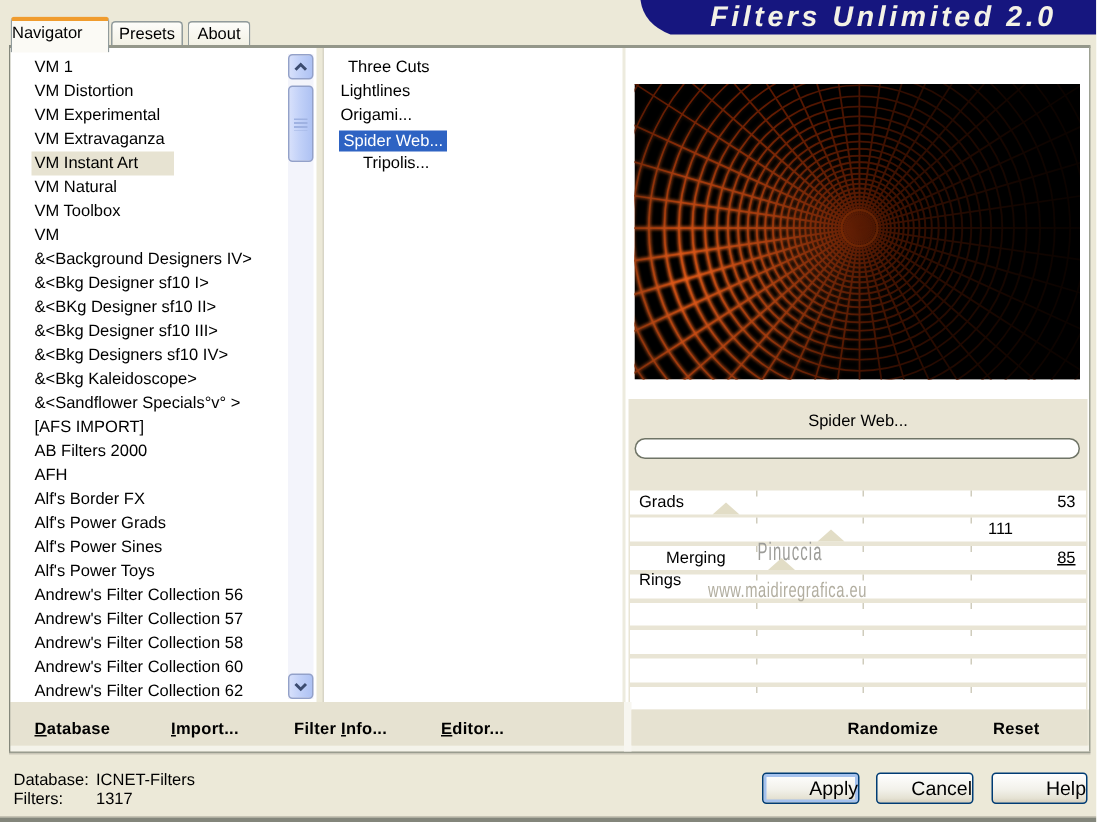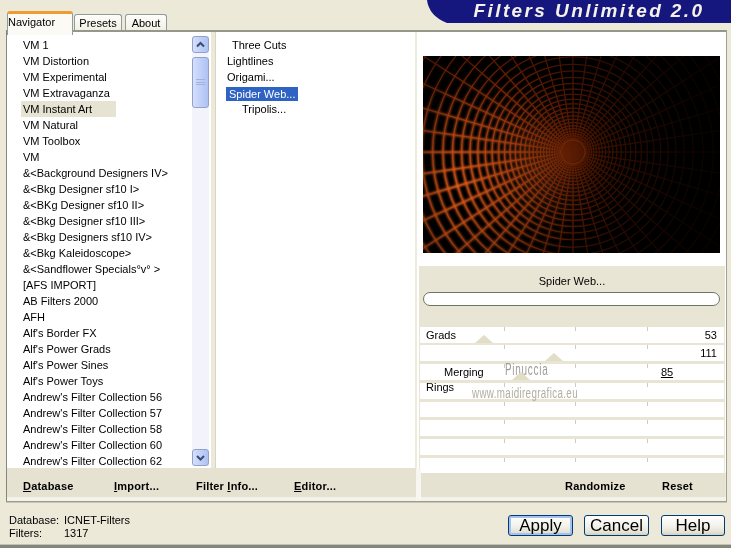--- a/index.html
+++ b/index.html
@@ -65,28 +65,28 @@
     <div class="abs" style="left:575px;top:326.7px;width:1px;height:4px;background:#cfccbc;z-index:2;"></div>
     <div class="abs" style="left:647px;top:326.7px;width:1px;height:4px;background:#cfccbc;z-index:2;"></div>
     <div class="abs t11" style="left:426px;top:326.7px;line-height:16px;z-index:2;">Grads</div>
     <div class="abs t11" style="left:617px;top:326.7px;width:100px;text-align:right;line-height:16px;z-index:2;">53</div>
     <div class="abs" style="left:474.5px;top:334.6px;width:0;height:0;border-left:9px solid transparent;border-right:9px solid transparent;border-bottom:8px solid #e2ddc6;z-index:1;"></div>
     <div class="abs" style="left:420px;top:345.4px;width:304px;height:15.9px;background:#fff;"></div>
     <div class="abs" style="left:504px;top:345.4px;width:1px;height:4px;background:#cfccbc;z-index:2;"></div>
     <div class="abs" style="left:575px;top:345.4px;width:1px;height:4px;background:#cfccbc;z-index:2;"></div>
     <div class="abs" style="left:647px;top:345.4px;width:1px;height:4px;background:#cfccbc;z-index:2;"></div>
     <div class="abs t11" style="left:426px;top:345.4px;line-height:16px;z-index:2;margin-top:34px;">Rings</div>
-    <div class="abs t11" style="left:617px;top:345.4px;width:100px;text-align:right;line-height:16px;z-index:2;">111</div>
+    <div class="abs t11" style="left:617px;top:345.4px;width:100px;text-align:center;line-height:16px;z-index:2;">111</div>
     <div class="abs" style="left:544.5px;top:353.3px;width:0;height:0;border-left:9px solid transparent;border-right:9px solid transparent;border-bottom:8px solid #e2ddc6;z-index:1;"></div>
     <div class="abs" style="left:420px;top:364.1px;width:304px;height:15.9px;background:#fff;"></div>
     <div class="abs" style="left:504px;top:364.1px;width:1px;height:4px;background:#cfccbc;z-index:2;"></div>
     <div class="abs" style="left:575px;top:364.1px;width:1px;height:4px;background:#cfccbc;z-index:2;"></div>
     <div class="abs" style="left:647px;top:364.1px;width:1px;height:4px;background:#cfccbc;z-index:2;"></div>
     <div class="abs t11" style="left:426px;top:364.1px;line-height:16px;z-index:2;padding-left:18px;">Merging</div>
-    <div class="abs t11" style="left:617px;top:364.1px;width:100px;text-align:center;line-height:16px;z-index:2;text-decoration:underline;">85</div>
+    <div class="abs t11" style="left:617px;top:364.1px;width:100px;text-align:right;line-height:16px;z-index:2;text-decoration:underline;">85</div>
     <div class="abs" style="left:512px;top:372.0px;width:0;height:0;border-left:9px solid transparent;border-right:9px solid transparent;border-bottom:8px solid #e2ddc6;z-index:1;"></div>
     <div class="abs" style="left:420px;top:382.8px;width:304px;height:15.9px;background:#fff;"></div>
     <div class="abs" style="left:504px;top:382.8px;width:1px;height:4px;background:#cfccbc;z-index:2;"></div>
     <div class="abs" style="left:575px;top:382.8px;width:1px;height:4px;background:#cfccbc;z-index:2;"></div>
     <div class="abs" style="left:647px;top:382.8px;width:1px;height:4px;background:#cfccbc;z-index:2;"></div>
     <div class="abs" style="left:420px;top:401.5px;width:304px;height:15.9px;background:#fff;"></div>
     <div class="abs" style="left:504px;top:401.5px;width:1px;height:4px;background:#cfccbc;z-index:2;"></div>
     <div class="abs" style="left:575px;top:401.5px;width:1px;height:4px;background:#cfccbc;z-index:2;"></div>
     <div class="abs" style="left:647px;top:401.5px;width:1px;height:4px;background:#cfccbc;z-index:2;"></div>
     <div class="abs" style="left:420px;top:420.2px;width:304px;height:15.9px;background:#fff;"></div>
@@ -434,15 +434,15 @@
 
   <div class="abs" style="left:0px;top:544px;width:731px;height:1px;background:#c6c3b4;"></div>
   <div class="abs" style="left:0px;top:545px;width:731px;height:3px;background:#83867b;"></div>
 </div>
 
 <style>
 .sb-btn{background:linear-gradient(90deg,#d7e0fb,#c2d1f8 45%,#aec2f3);border:1px solid #93a1c9;border-radius:3px;box-sizing:border-box;}
 #thumb{background:linear-gradient(90deg,#d7e0fb,#c2d1f8 45%,#aec2f3);border:1px solid #93a1c9;border-radius:3px;box-sizing:border-box;}
 #thumb:after{content:"";position:absolute;left:3px;right:3px;top:21px;height:8px;background:repeating-linear-gradient(#9fb2e2 0,#9fb2e2 1px,transparent 1px,transparent 2.6px);}
 .bl{font-size:11px;font-weight:bold;letter-spacing:0.2px;color:#000;}
-.btn{height:21px;background:linear-gradient(#ffffff,#f2f1ea 55%,#e5e2d3 85%,#d5cfbd);border:1px solid #003c74;border-radius:3px;box-sizing:border-box;text-align:center;font-size:17px;line-height:19px;color:#000;}
+.btn{height:21px;background:linear-gradient(#ffffff,#f2f1ea 55%,#e5e2d3 85%,#d5cfbd);border:1px solid #003c74;border-radius:3px;box-sizing:border-box;text-align:right;font-size:13px;line-height:19px;color:#000;}
 #bApply{box-shadow:inset 0 0 0 2px #a5c2ee;}
 </style>
 
 </body></html>

